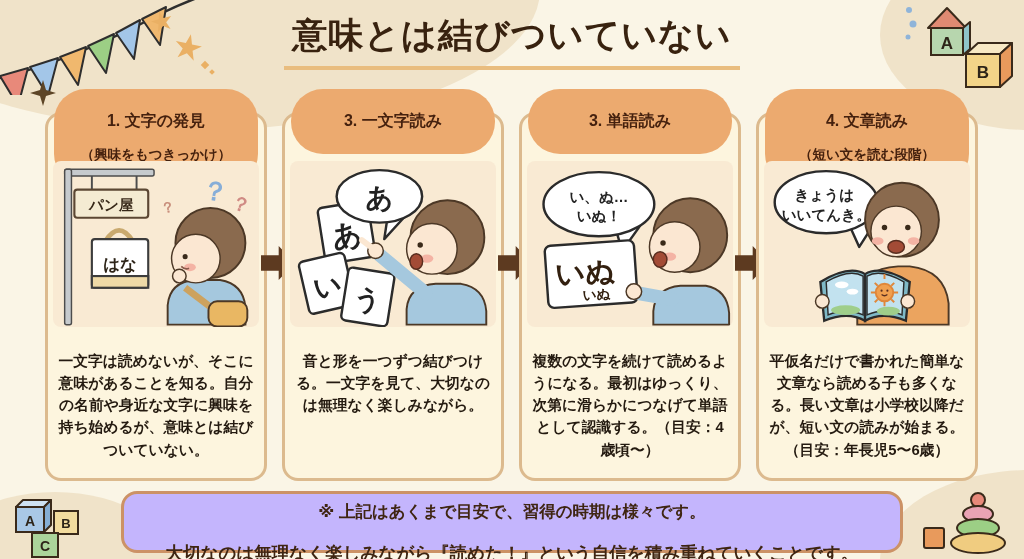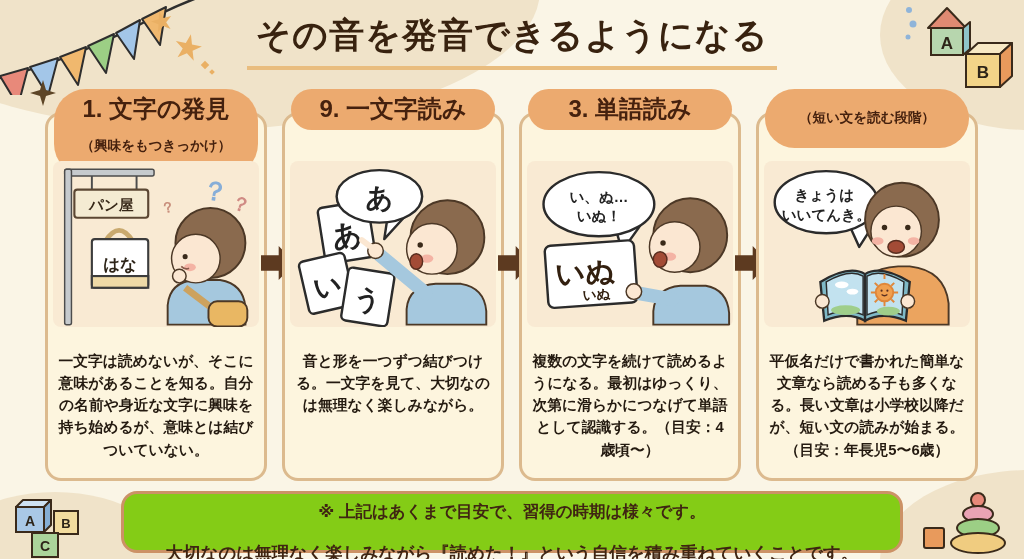--- a/index.html
+++ b/index.html
@@ -13,33 +13,33 @@
 
   .title-wrap{position:absolute;top:12px;left:0;right:0;text-align:center;}
   .title{display:inline-block;margin:0;font-size:35px;font-weight:bold;color:#38220f;
     letter-spacing:1px;padding:0 8px 7px 8px;border-bottom:4px solid #e9bd7f;}
 
   .card{position:absolute;top:112px;width:222px;height:369px;background:#fdf5de;
     border:3px solid #dcba8e;border-radius:16px;box-sizing:border-box;}
   .card.c1{left:45px;} .card.c2{left:282px;} .card.c3{left:519px;} .card.c4{left:756px;}
   .pill{position:absolute;top:-26px;left:50%;transform:translateX(-50%);width:204px;
     background:#ecaa6f;border-radius:32px;text-align:center;padding:6px 0 7px 0;color:#45210e;}
-  .pill .h{margin:0;font-size:24px;font-weight:bold;line-height:1.15;text-align:center;}
+  .pill .h{margin:17px;font-size:16px;font-weight:bold;line-height:1.15;text-align:center;}
   .pill .s{margin:15px;font-size:13.5px;font-weight:bold;line-height:1.2;}
   .illo{position:absolute;top:46px;left:5px;right:5px;height:166px;background:#f9ead3;
     border-radius:8px;overflow:hidden;}
   .illo svg{display:block;width:100%;height:100%;}
   .desc{position:absolute;top:220px;left:9px;right:9px;font-size:14.8px;font-weight:700;
     line-height:1.5;text-align:center;color:#241a10;}
 
   .arrow{position:absolute;top:246px;width:34px;height:34px;background:#5d3a20;
     clip-path:polygon(0 27%,52% 27%,52% 0,100% 50%,52% 100%,52% 73%,0 73%);}
   .arrow.a1{left:261px;} .arrow.a2{left:498px;} .arrow.a3{left:735px;}
 
-  .footer{position:absolute;left:121px;top:491px;width:782px;height:62px;background:#84cc16;
+  .footer{position:absolute;left:121px;top:491px;width:782px;height:62px;background:#c4b5fd;
     border:3px solid #cc9266;border-radius:16px;box-sizing:border-box;text-align:center;
     color:#3f2512;padding-top:6px;}
   .footer .l1{margin:0;font-size:16.5px;font-weight:bold;line-height:1.4;}
   .footer .l2{margin:18px;font-size:17.5px;font-weight:bold;line-height:1.4;}
 
   .deco{position:absolute;}
   svg text{font-family:"Liberation Sans","DejaVu Sans",sans-serif;}
 </style>
 </head>
 <body>
@@ -78,21 +78,21 @@
     <polygon points="24,28 43,8 62,28" fill="#e08a72" stroke="#3a2a1a" stroke-width="2" stroke-linejoin="round"></polygon>
     <rect x="27" y="28" width="32" height="27" fill="#b7d6ae" stroke="#3a2a1a" stroke-width="2"></rect>
     <polygon points="59,28 66,22 66,49 59,55" fill="#8fc4c9" stroke="#3a2a1a" stroke-width="2" stroke-linejoin="round"></polygon>
     <text x="43" y="49" font-size="17" font-weight="bold" text-anchor="middle" fill="#2d2418">A</text>
     <polygon points="62,54 74,43 108,43 96,54" fill="#f8e9c4" stroke="#3a2a1a" stroke-width="2" stroke-linejoin="round"></polygon>
     <polygon points="96,54 108,43 108,76 96,87" fill="#e89a5c" stroke="#3a2a1a" stroke-width="2" stroke-linejoin="round"></polygon>
     <rect x="62" y="54" width="34" height="33" fill="#f3d488" stroke="#3a2a1a" stroke-width="2"></rect>
     <text x="79" y="78" font-size="17" font-weight="bold" text-anchor="middle" fill="#2d2418">B</text>
   </svg>
 
-  <div class="title-wrap"><h1 class="title">その音を発音できるようになる</h1></div>
+  <div class="title-wrap"><h1 class="title">意味とは結びついていない</h1></div>
 
   <div class="card c1">
     <div class="pill">
       <p class="h">1. 文字の発見</p>
       <p class="s">（興味をもつきっかけ）</p>
     </div>
     <div class="illo">
       <svg viewBox="0 0 212 166">
         <rect x="12" y="6" width="92" height="7" rx="2" fill="#c6cacd" stroke="#4c4c4c" stroke-width="1.5"></rect>
         <rect x="12" y="6" width="7" height="160" rx="2" fill="#c6cacd" stroke="#4c4c4c" stroke-width="1.5"></rect>
@@ -118,21 +118,21 @@
         <circle cx="130" cy="116" r="7" fill="#fbe7d2" stroke="#4c3826" stroke-width="1.5"></circle>
       </svg>
     </div>
     <p class="desc">一文字は読めないが、そこに意味があることを知る。自分の名前や身近な文字に興味を持ち始めるが、意味とは結びついていない。</p>
   </div>
 
   <div class="arrow a1"></div>
 
   <div class="card c2">
     <div class="pill">
-      <p class="h">9. 一文字読み</p>
+      <p class="h">3. 一文字読み</p>
     </div>
     <div class="illo">
       <svg viewBox="0 0 212 166">
         <g transform="rotate(-9 58 70)">
           <rect x="32" y="42" width="52" height="58" rx="5" fill="#fff" stroke="#2b2b2b" stroke-width="2.5"></rect>
           <text x="58" y="84" font-size="30" font-weight="bold" text-anchor="middle" fill="#222">あ</text>
         </g>
         <g transform="rotate(-13 38 124)">
           <rect x="14" y="96" width="48" height="55" rx="5" fill="#fff" stroke="#2b2b2b" stroke-width="2.5"></rect>
           <text x="38" y="136" font-size="28" font-weight="bold" text-anchor="middle" fill="#222">い</text>
@@ -185,20 +185,21 @@
         <ellipse cx="137" cy="99" rx="7" ry="8" fill="#a34b36" stroke="#5a2e20" stroke-width="1.5"></ellipse>
       </svg>
     </div>
     <p class="desc">複数の文字を続けて読めるようになる。最初はゆっくり、次第に滑らかにつなげて単語として認識する。（目安：4歳頃〜）</p>
   </div>
 
   <div class="arrow a3"></div>
 
   <div class="card c4">
     <div class="pill">
+      <p class="h">4. 文章読み</p>
       <p class="s">（短い文を読む段階）</p>
     </div>
     <div class="illo">
       <svg viewBox="0 0 212 166">
         <path d="M88,64 L98,86 L116,58 Z" fill="#fff" stroke="#2b2b2b" stroke-width="2.5" stroke-linejoin="round"></path>
         <ellipse cx="64" cy="40" rx="53" ry="32" fill="#fff" stroke="#2b2b2b" stroke-width="2.5"></ellipse>
         <text x="62" y="38" font-size="15" font-weight="bold" text-anchor="middle" fill="#222">きょうは</text>
         <text x="64" y="58" font-size="15" font-weight="bold" text-anchor="middle" fill="#222">いいてんき。</text>
         <path d="M96,166 L96,140 Q100,108 138,106 L150,106 Q186,110 190,144 L190,166 Z" fill="#eba45f" stroke="#4c3826" stroke-width="2"></path>
         <circle cx="142" cy="58" r="38" fill="#8a6a4e" stroke="#4c3826" stroke-width="2"></circle>

